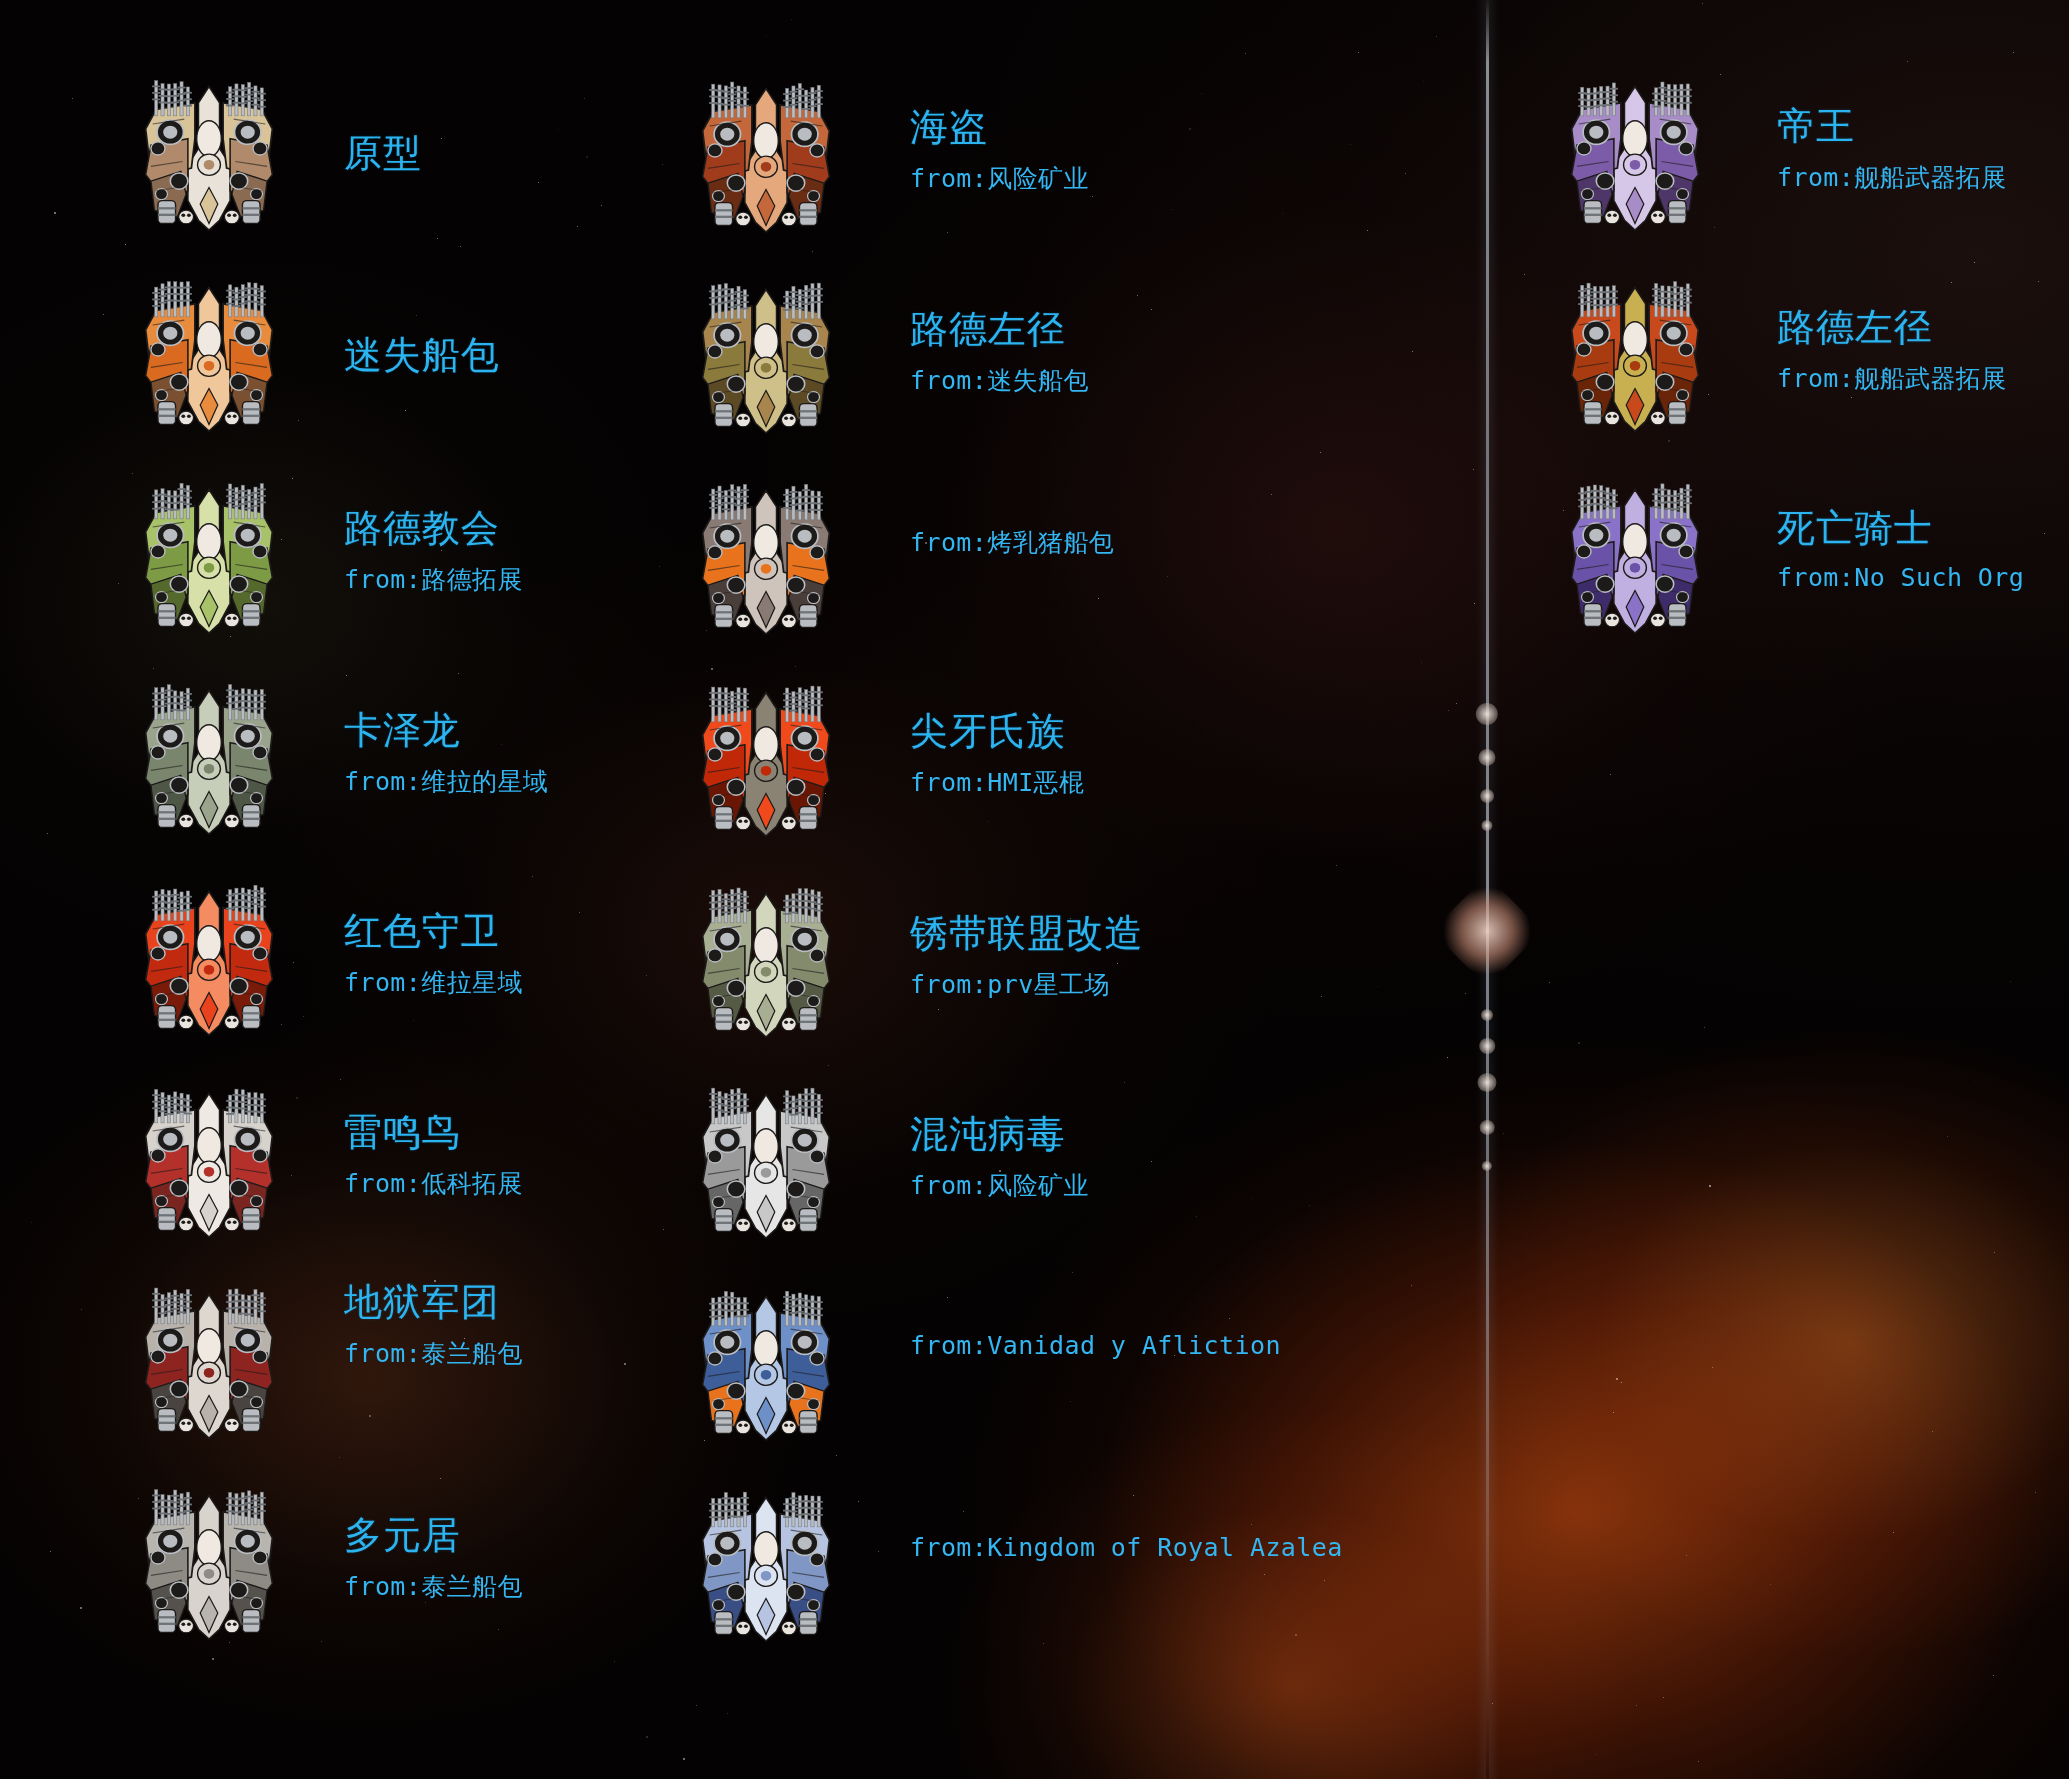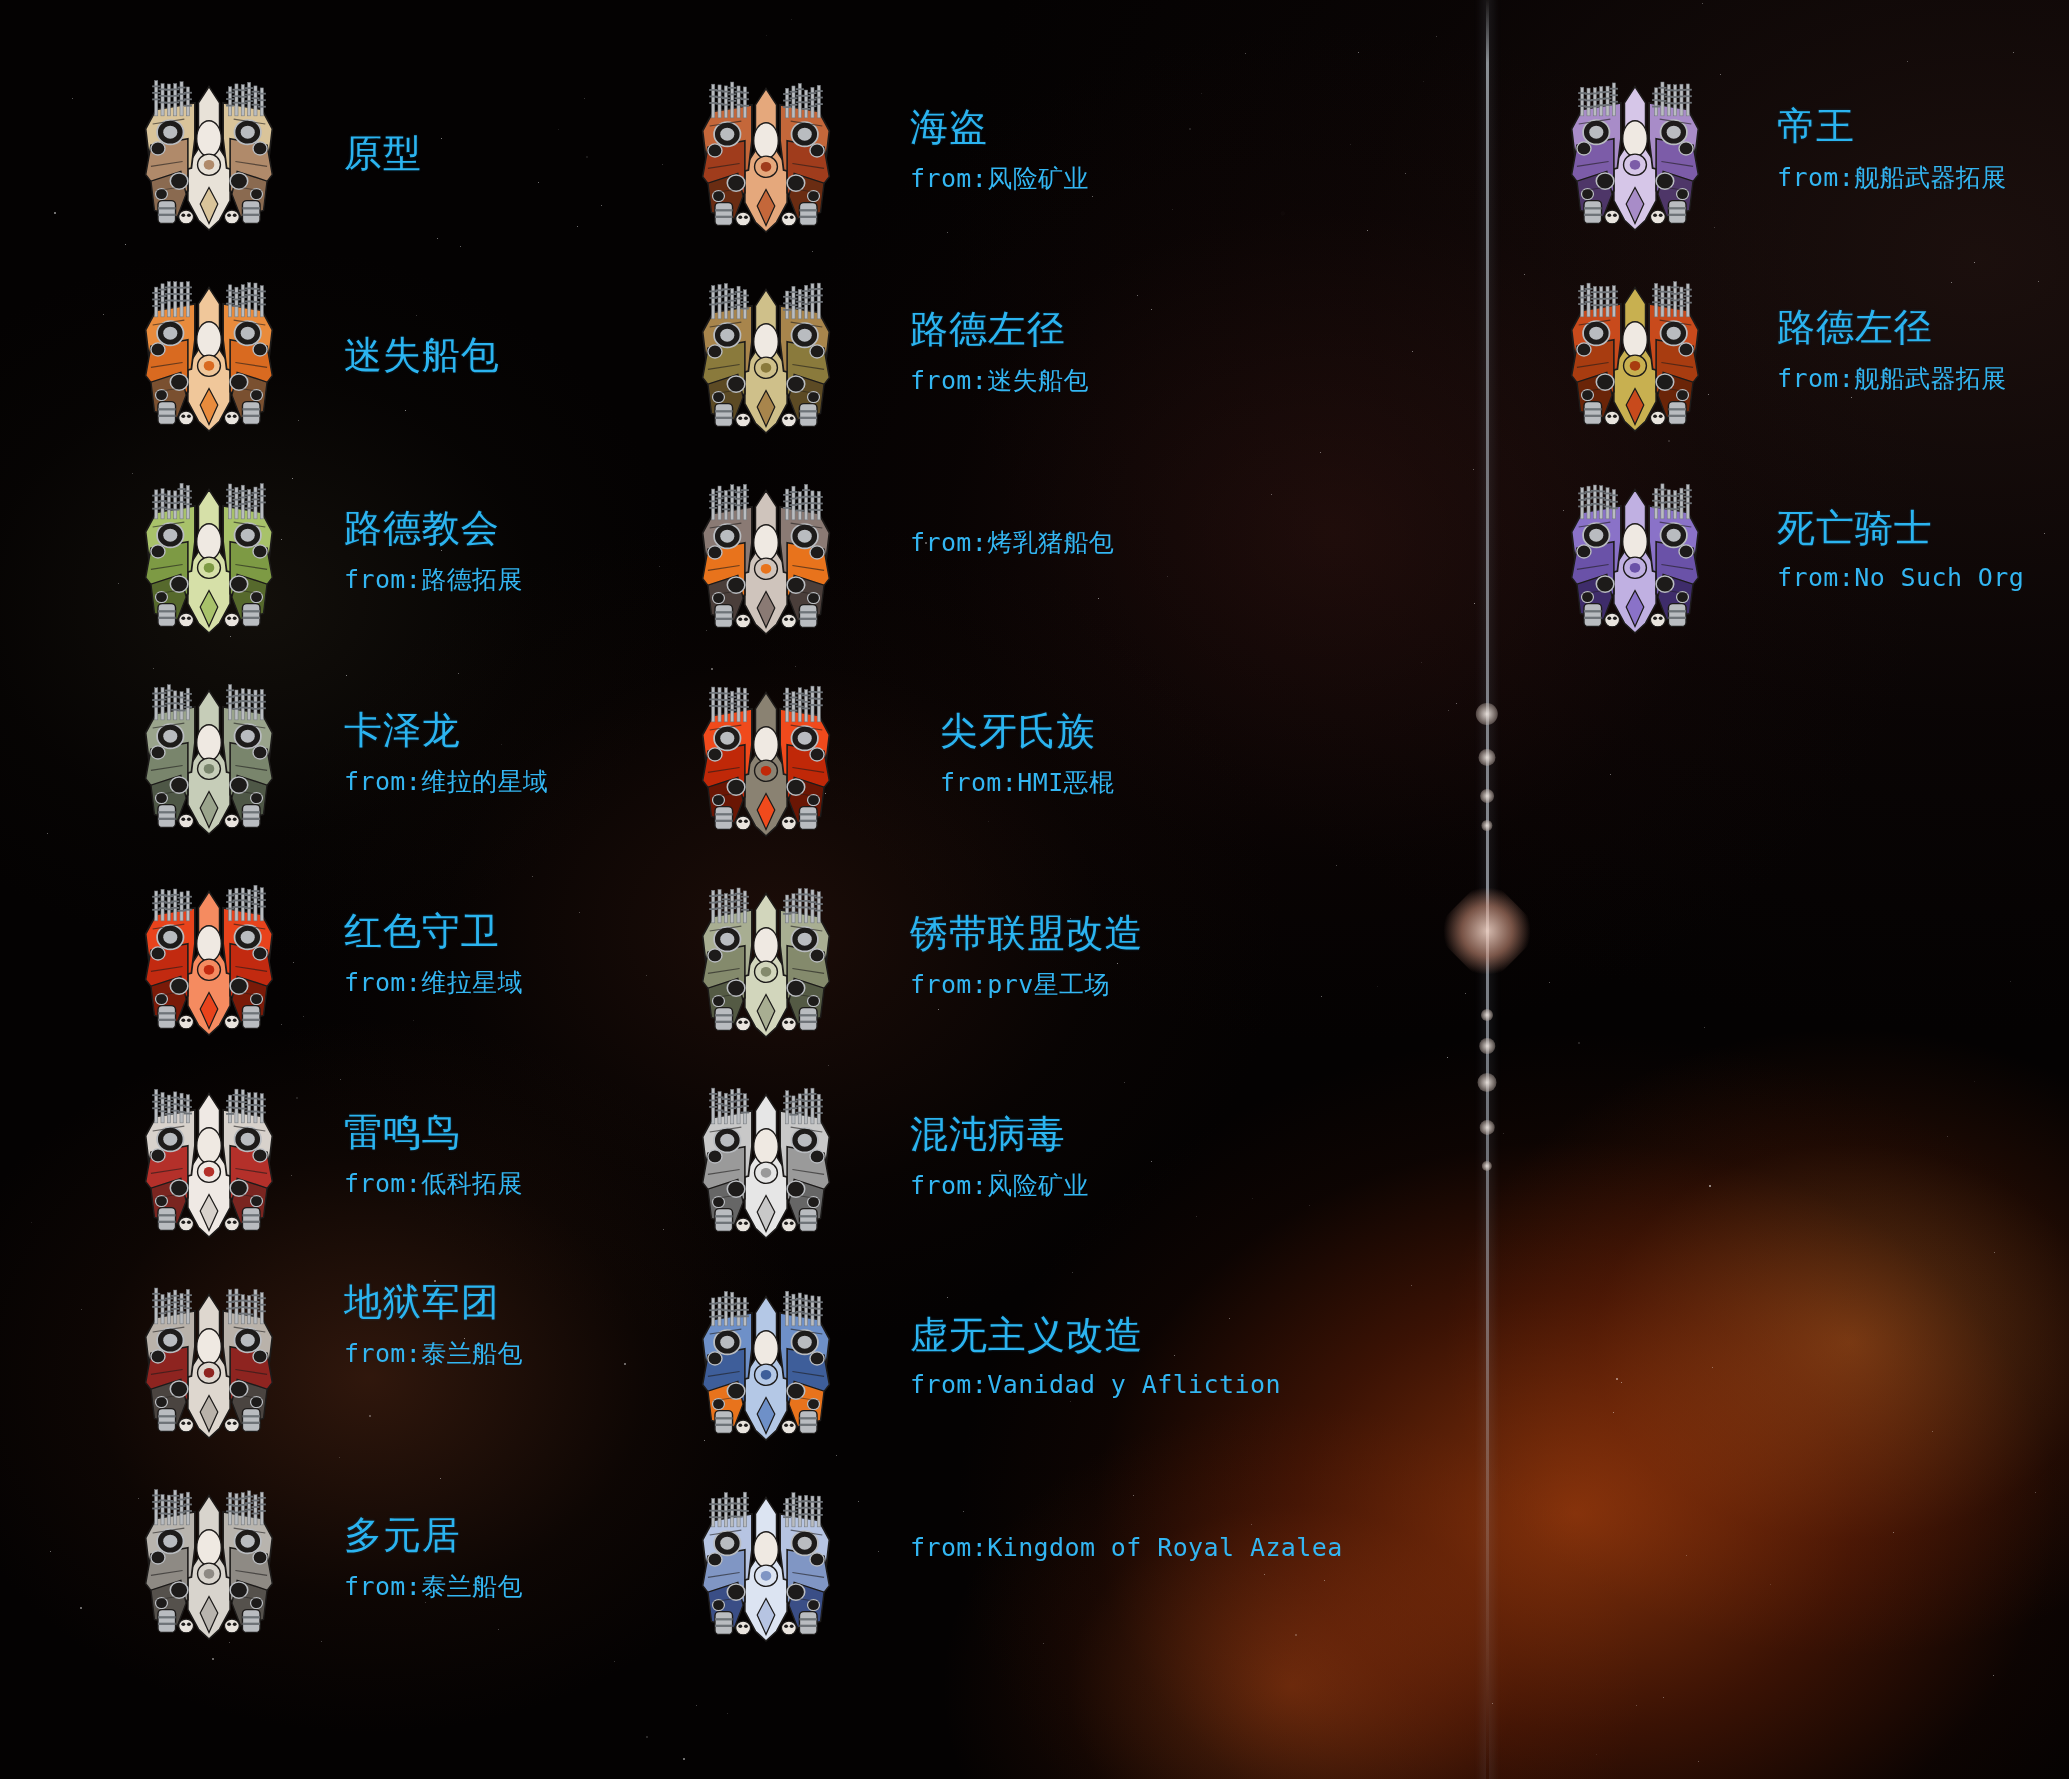--- a/index.html
+++ b/index.html
@@ -1455,21 +1455,21 @@
               <rect x="69" y="82" width="10" height="1.4" fill="#6e7378"></rect>
               <rect x="69" y="86" width="10" height="1.4" fill="#6e7378"></rect>
               <circle cx="63" cy="88" r="4.2" fill="#e9e4de" stroke="#1d1b1a" stroke-width="0.7"></circle>
               <circle cx="64.6" cy="87" r="1.1" fill="#1d1b1a"></circle>
               <circle cx="61.4" cy="87" r="1.1" fill="#1d1b1a"></circle>
               <path d="M64 28 L82 31" stroke="#1d1b1a" stroke-width="0.7" opacity="0.6" fill="none"></path>
               <path d="M65 54 L83 57" stroke="#1d1b1a" stroke-width="0.7" opacity="0.6" fill="none"></path>
               <path d="M68 70 L80 72" stroke="#1d1b1a" stroke-width="0.6" opacity="0.5" fill="none"></path>
             </g>
           </svg></div>
-        <div class="labels" style="left: 910px; top: 712px; margin-left: 30px;">
+        <div class="labels" style="left: 910px; top: 712px;">
           <div class="name big">尖牙氏族</div>
           <div class="from">from:HMI恶棍</div>
         </div>
       </div>
       <div class="entry" style="left: 0px; top: 0px;">
         <div class="ship" style="left: 766px; top: 962px; width: 176px; height: 163px;"><svg width="176" height="163" viewBox="0 0 100 100" preserveAspectRatio="none">
             <g>
               <path d="M50 8 L56 18 L56 46 L62 56 L62 78 L56 90 L50 96 L44 90 L38 78 L38 56 L44 46 L44 18 Z" fill="#d2d6bc" stroke="#1d1b1a" stroke-width="0.9"></path>
               <ellipse cx="50" cy="40" rx="7" ry="11" fill="#efe9e2" stroke="#1d1b1a" stroke-width="0.8"></ellipse>
               <circle cx="50" cy="56" r="6.5" fill="#d2d6bc" stroke="#1d1b1a" stroke-width="0.8"></circle>
@@ -1747,21 +1747,20 @@
               <rect x="69" y="86" width="10" height="1.4" fill="#6e7378"></rect>
               <circle cx="63" cy="88" r="4.2" fill="#e9e4de" stroke="#1d1b1a" stroke-width="0.7"></circle>
               <circle cx="64.6" cy="87" r="1.1" fill="#1d1b1a"></circle>
               <circle cx="61.4" cy="87" r="1.1" fill="#1d1b1a"></circle>
               <path d="M64 28 L82 31" stroke="#1d1b1a" stroke-width="0.7" opacity="0.6" fill="none"></path>
               <path d="M65 54 L83 57" stroke="#1d1b1a" stroke-width="0.7" opacity="0.6" fill="none"></path>
               <path d="M68 70 L80 72" stroke="#1d1b1a" stroke-width="0.6" opacity="0.5" fill="none"></path>
             </g>
           </svg></div>
         <div class="labels" style="left: 910px; top: 1316px;">
-          <div class="name big">虚无主义改造</div>
           <div class="from">from:Vanidad y Afliction</div>
         </div>
       </div>
       <div class="entry" style="left: 0px; top: 0px;">
         <div class="ship" style="left: 766px; top: 1566px; width: 176px; height: 163px;"><svg width="176" height="163" viewBox="0 0 100 100" preserveAspectRatio="none">
             <g>
               <path d="M50 8 L56 18 L56 46 L62 56 L62 78 L56 90 L50 96 L44 90 L38 78 L38 56 L44 46 L44 18 Z" fill="#dce4f2" stroke="#1d1b1a" stroke-width="0.9"></path>
               <ellipse cx="50" cy="40" rx="7" ry="11" fill="#efe9e2" stroke="#1d1b1a" stroke-width="0.8"></ellipse>
               <circle cx="50" cy="56" r="6.5" fill="#dce4f2" stroke="#1d1b1a" stroke-width="0.8"></circle>
               <circle cx="50" cy="56" r="3" fill="#8096c4"></circle>

